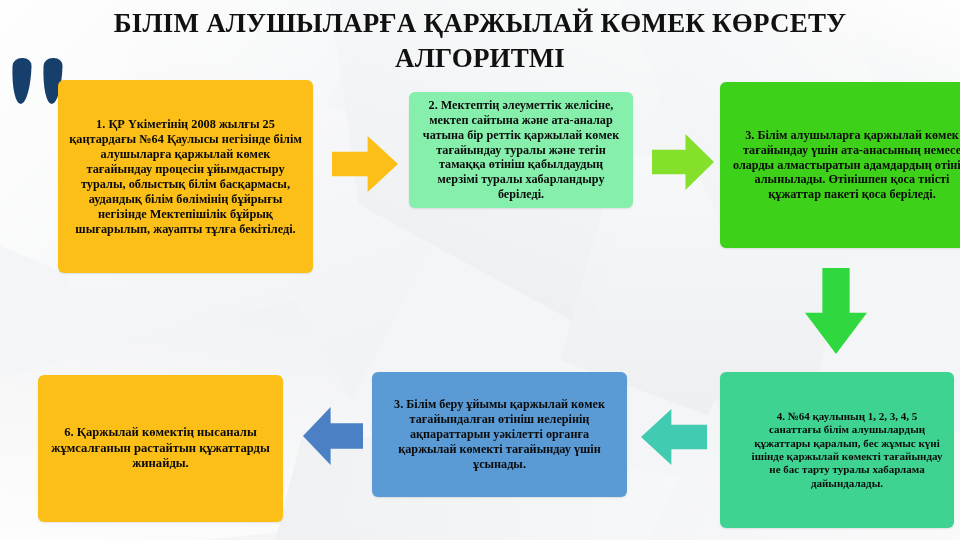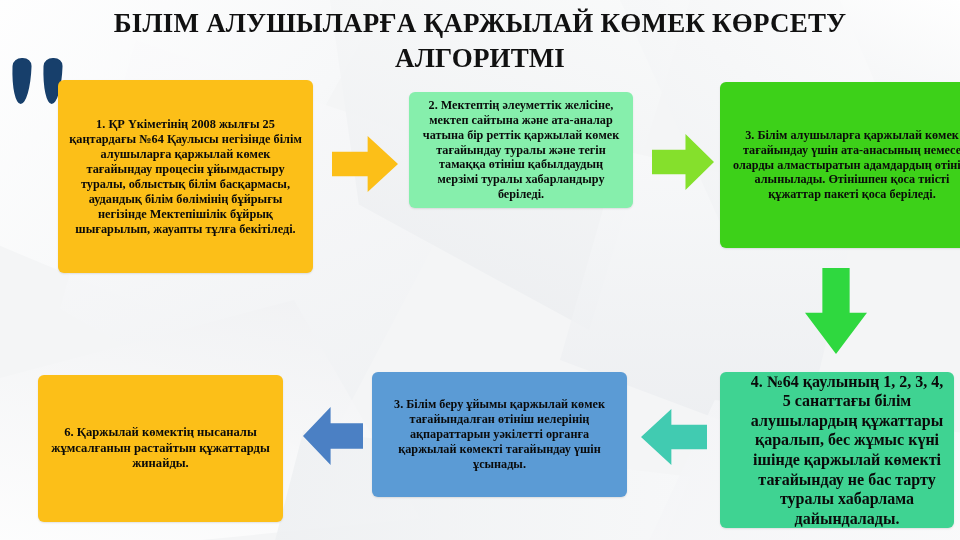--- a/index.html
+++ b/index.html
@@ -146,21 +146,21 @@
   #box1 { left: 58px;  top: 80px;  width: 255px; height: 193px; background: #fcbf18; }
   #box1 p { font-size: 12.3px; }
 
   #box2 { left: 409px; top: 92px;  width: 224px; height: 116px; background: #86efac; }
   #box2 p { font-size: 12.2px; }
 
   #box3 { left: 720px; top: 82px;  width: 264px; height: 166px; background: #3dd119; }
   #box3 p { font-size: 12.2px; }
 
   #box4 { left: 720px; top: 372px; width: 234px; height: 156px; background: #3fd392; }
-  #box4 p { font-size: 16px; margin-left: 20px; }
+  #box4 p { font-size: 11px; margin-left: 20px; }
 
   #box5 { left: 372px; top: 372px; width: 255px; height: 125px; background: #5b9bd5; }
   #box5 p { font-size: 12.2px; }
 
   #box6 { left: 38px;  top: 375px; width: 245px; height: 147px; background: #fcbf18; }
   #box6 p { font-size: 12.6px; }
 
   
   .arrow {
     position: absolute;

